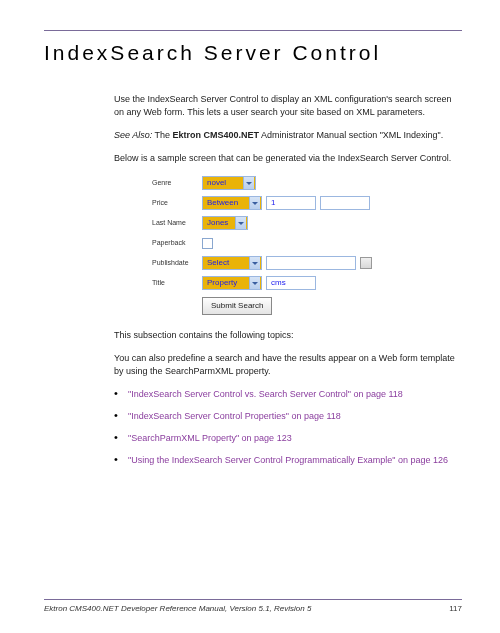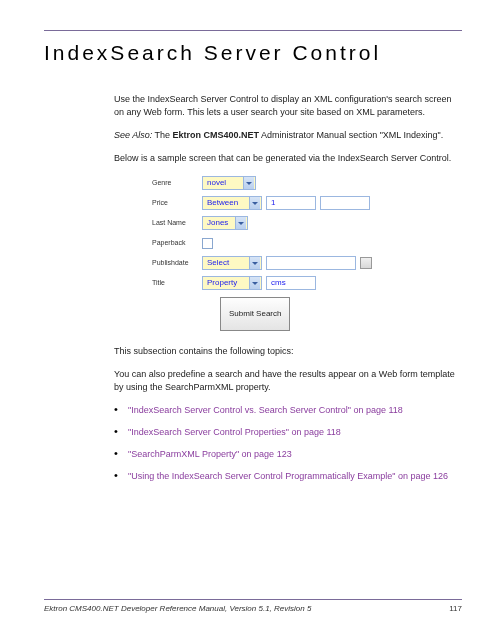--- a/index.html
+++ b/index.html
@@ -47,21 +47,21 @@
   .sample-label {
     width: 50px;
     font-size: 7px;
     color: #333;
   }
   .sel {
     display: inline-flex;
     align-items: center;
     justify-content: space-between;
     border: 1px solid #9bb7e0;
-    background: #fef9c3;
+    background: #eab308;
     height: 14px;
     font-size: 8px;
     color: #1a1aee;
     padding: 0 1px 0 4px;
     margin-right: 4px;
   }
   .sel .arrow {
     width: 11px;
     height: 12px;
     background: linear-gradient(#d6e4f6,#b9cfee);
@@ -101,22 +101,22 @@
     display: inline-flex;
     align-items: center;
     justify-content: center;
     font-size: 7px;
     color: #444;
   }
   .btn {
     border: 1px solid #888;
     background: linear-gradient(#fefefe,#e4e4e4);
     font-size: 8px;
-    padding: 10px 8px;
-    margin-left: 68px;
+    padding: 2px 8px;
+    margin-left: 50px;
     margin-top: 2px;
     display: inline-block;
   }
   ul.links {
     list-style: none;
     margin-top: 4px;
   }
   ul.links li {
     position: relative;
     padding-left: 14px;

